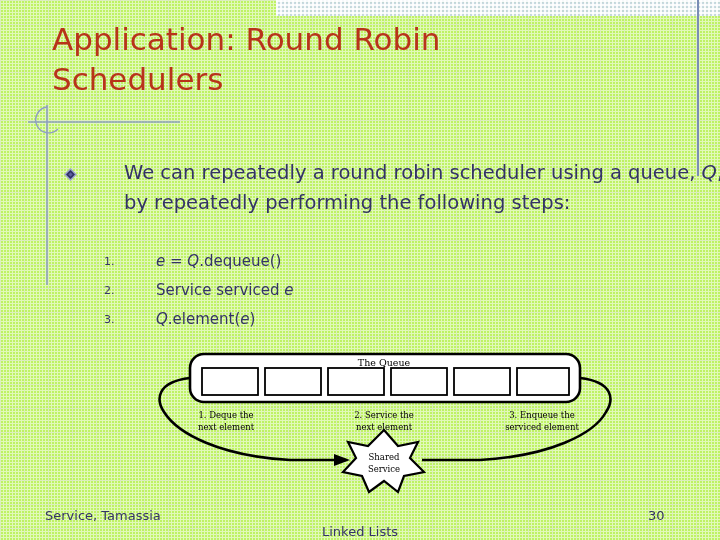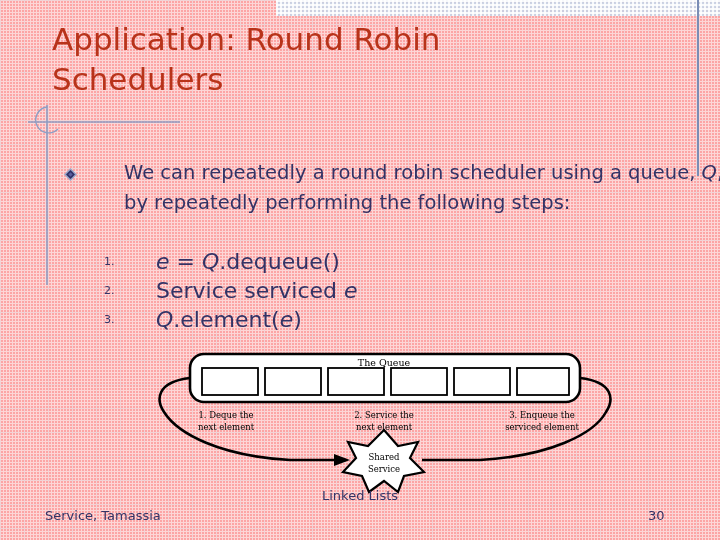--- a/index.html
+++ b/index.html
@@ -13,21 +13,21 @@
     overflow: hidden;
     font-family: "DejaVu Sans", sans-serif;
     background: #ffffff;
   }
 
   
   #slide {
     position: relative;
     width: 720px;
     height: 540px;
-    background: #fca5a5;
+    background: #bef264;
     overflow: hidden;
   }
   
   .grid-lines {
     position: absolute;
     left: 0; top: 0;
     width: 720px; height: 540px;
     background-image:
       linear-gradient(to right, rgba(140,140,160,0.22) 1px, transparent 1px),
       linear-gradient(to bottom, rgba(140,140,160,0.22) 1px, transparent 1px);
@@ -136,21 +136,21 @@
     width: 16px;
     text-align: left;
     color: #333366;
     font-size: 11px;
     line-height: 12px;
   }
   .step-txt {
     position: absolute;
     left: 52px; top: 0;
     color: #333366;
-    font-size: 22px;
+    font-size: 15px;
     line-height: 27px;
     white-space: nowrap;
   }
   .step-txt i { font-style: italic; }
 
   
   .diagram {
     position: absolute;
     left: 150px; top: 348px;
     width: 470px; height: 150px;
@@ -162,21 +162,21 @@
 
   
   .footer-left {
     position: absolute;
     left: 45px; top: 508px;
     color: #333366;
     font-size: 13px;
   }
   .footer-center {
     position: absolute;
-    left: 322px; top: 488px;
+    left: 322px; top: 524px;
     color: #333366;
     font-size: 13px;
   }
   .footer-right {
     position: absolute;
     left: 648px; top: 508px;
     color: #333366;
     font-size: 13px;
   }
 </style>

